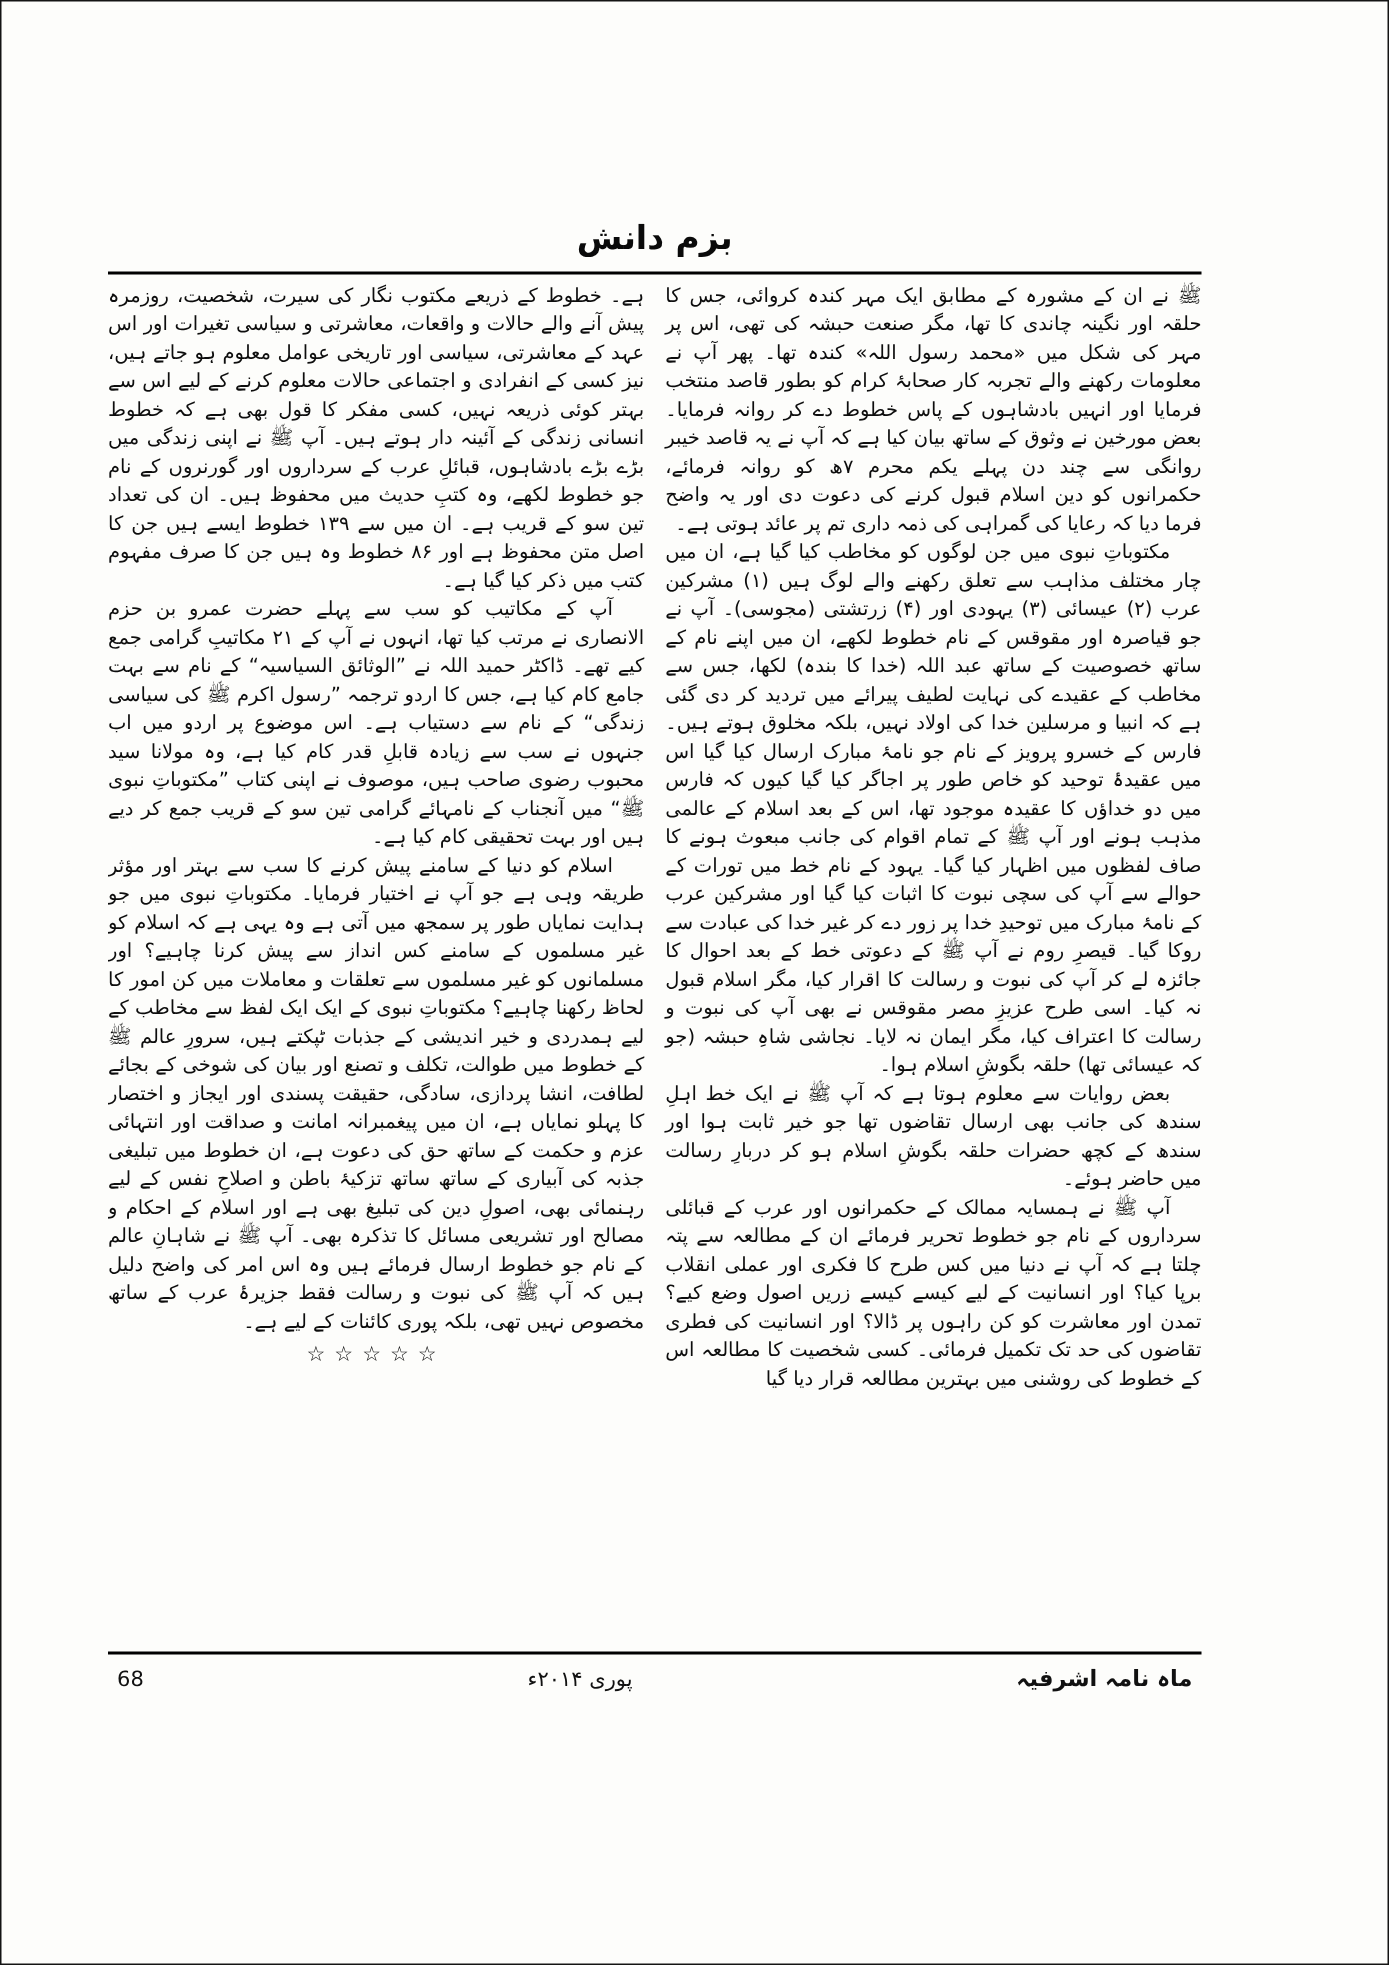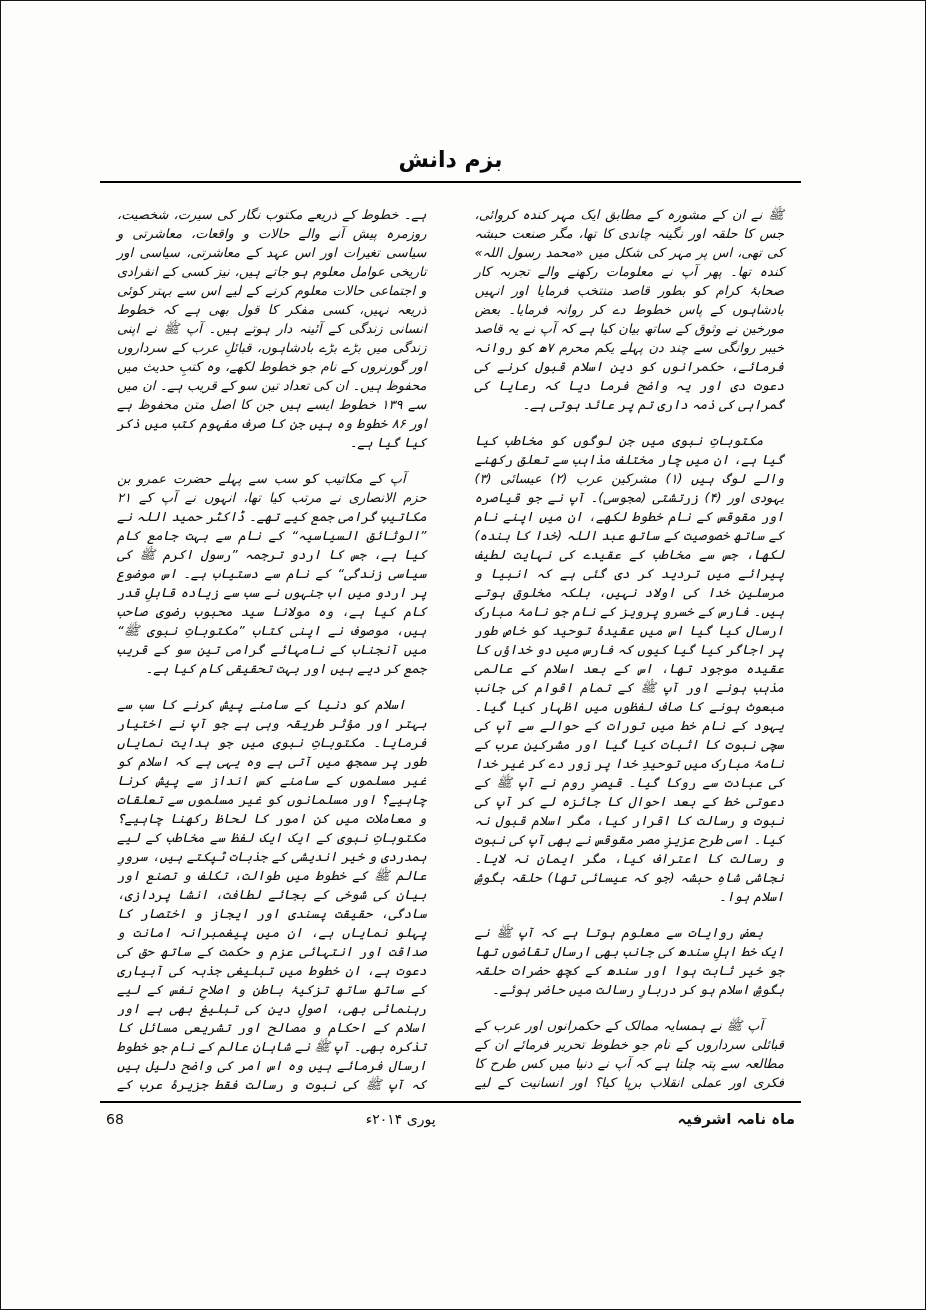--- a/index.html
+++ b/index.html
@@ -1,36 +1,36 @@
 <!DOCTYPE html>
 <html lang="ur" dir="rtl"><head>
 <meta charset="utf-8">
 <style>
   * { margin:0; padding:0; box-sizing:border-box; }
   html, body { background:#e9e9e9; }
   body { font-family:"DejaVu Sans", sans-serif; color:#111; }
   .page {
     width:926px; height:1310px; margin:0 auto; background:#fdfdfb;
     border:1px solid #141414; position:relative;
-    padding:146px 124px 0 99px; direction:rtl;
+    padding:146px 124px 0 71px; direction:rtl;
   }
   .header { text-align:center; }
   .header-title {
     font-size:22px; font-weight:bold; letter-spacing:1px; color:#0a0a0a;
   }
   .header-rule { border-top:2px solid #000; margin-top:9px; }
   .columns {
     direction:rtl; display:flex; gap:14px; margin-top:5px;
     height:906px; overflow:hidden;
   }
   .column {
     flex:1 1 0; text-align:justify; font-size:13px; line-height:19px;
     color:#0d0d0d;
   }
-  .column p { margin:17px;font-style:italic; }
+  .column p { margin:0; }
   .column p + p { text-indent:1.6em; }
   .stars {
     text-align:center; font-size:14px; letter-spacing:6px;
     margin-top:3px; direction:ltr;
   }
   .footer-rule { border-top:2px solid #000; margin-top:7px; }
   .footer {
     direction:rtl; display:flex; justify-content:space-between;
     align-items:baseline; font-size:15px; padding:7px 6px 0 6px;
   }

